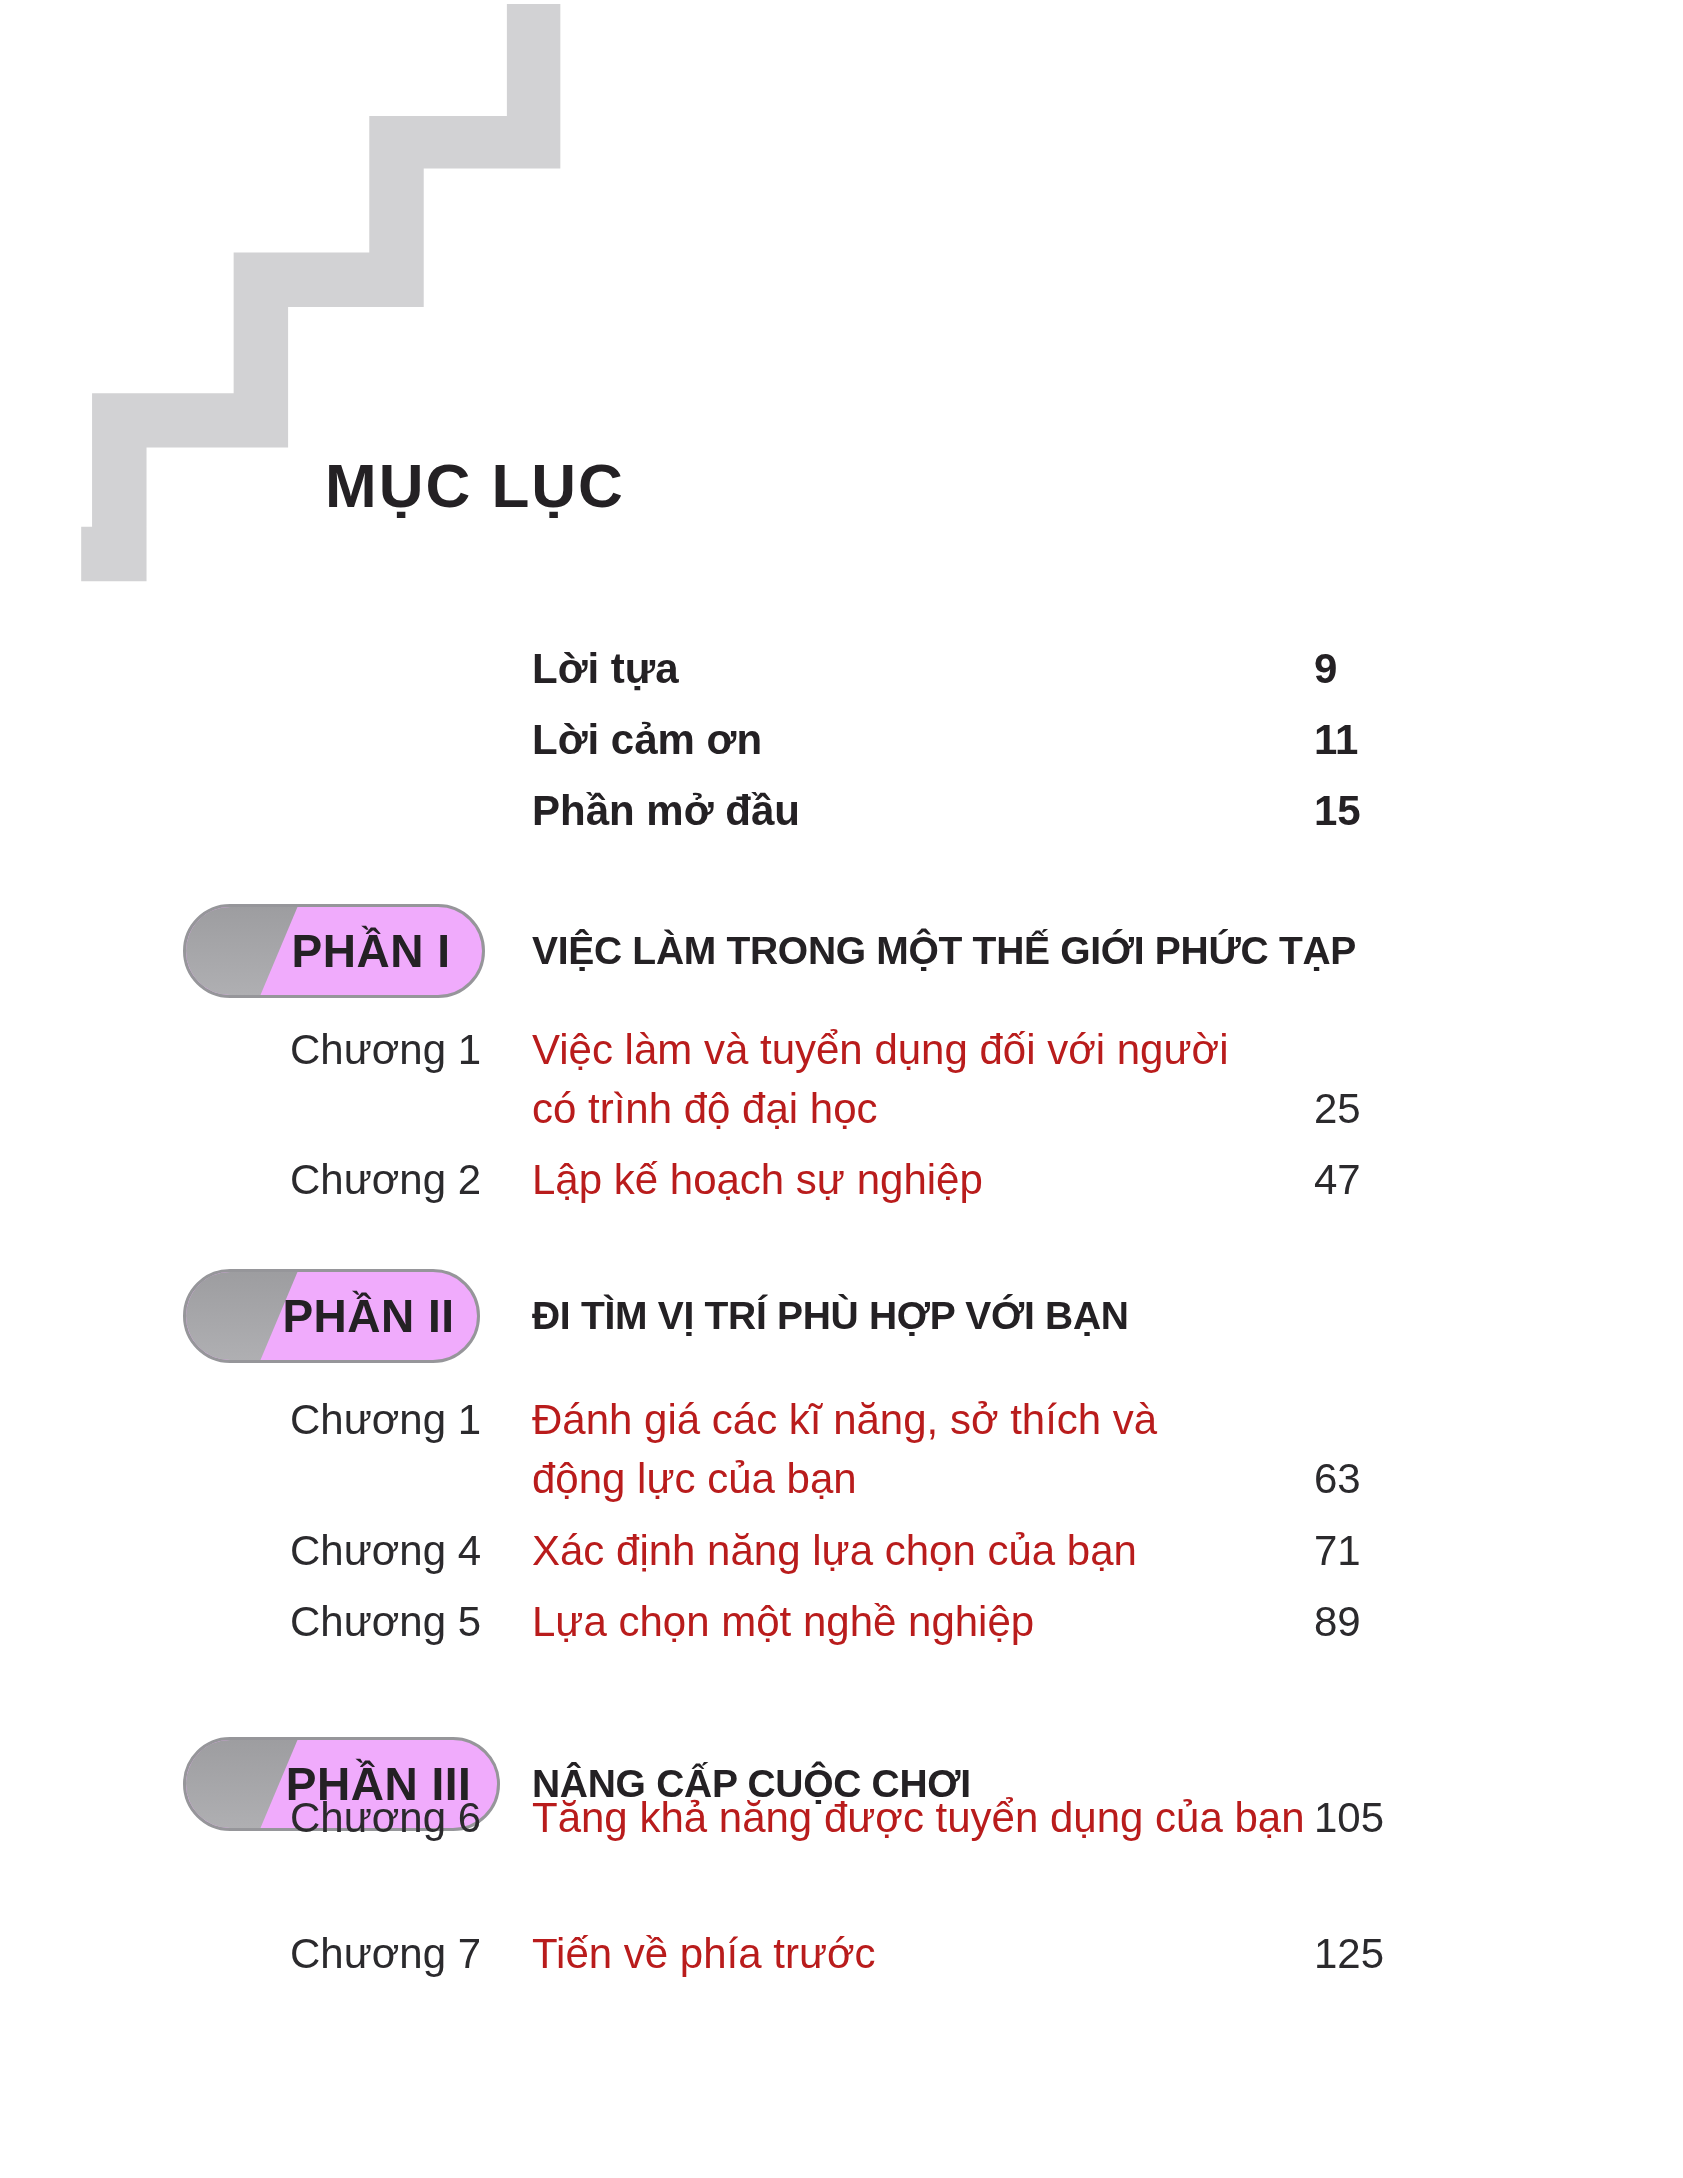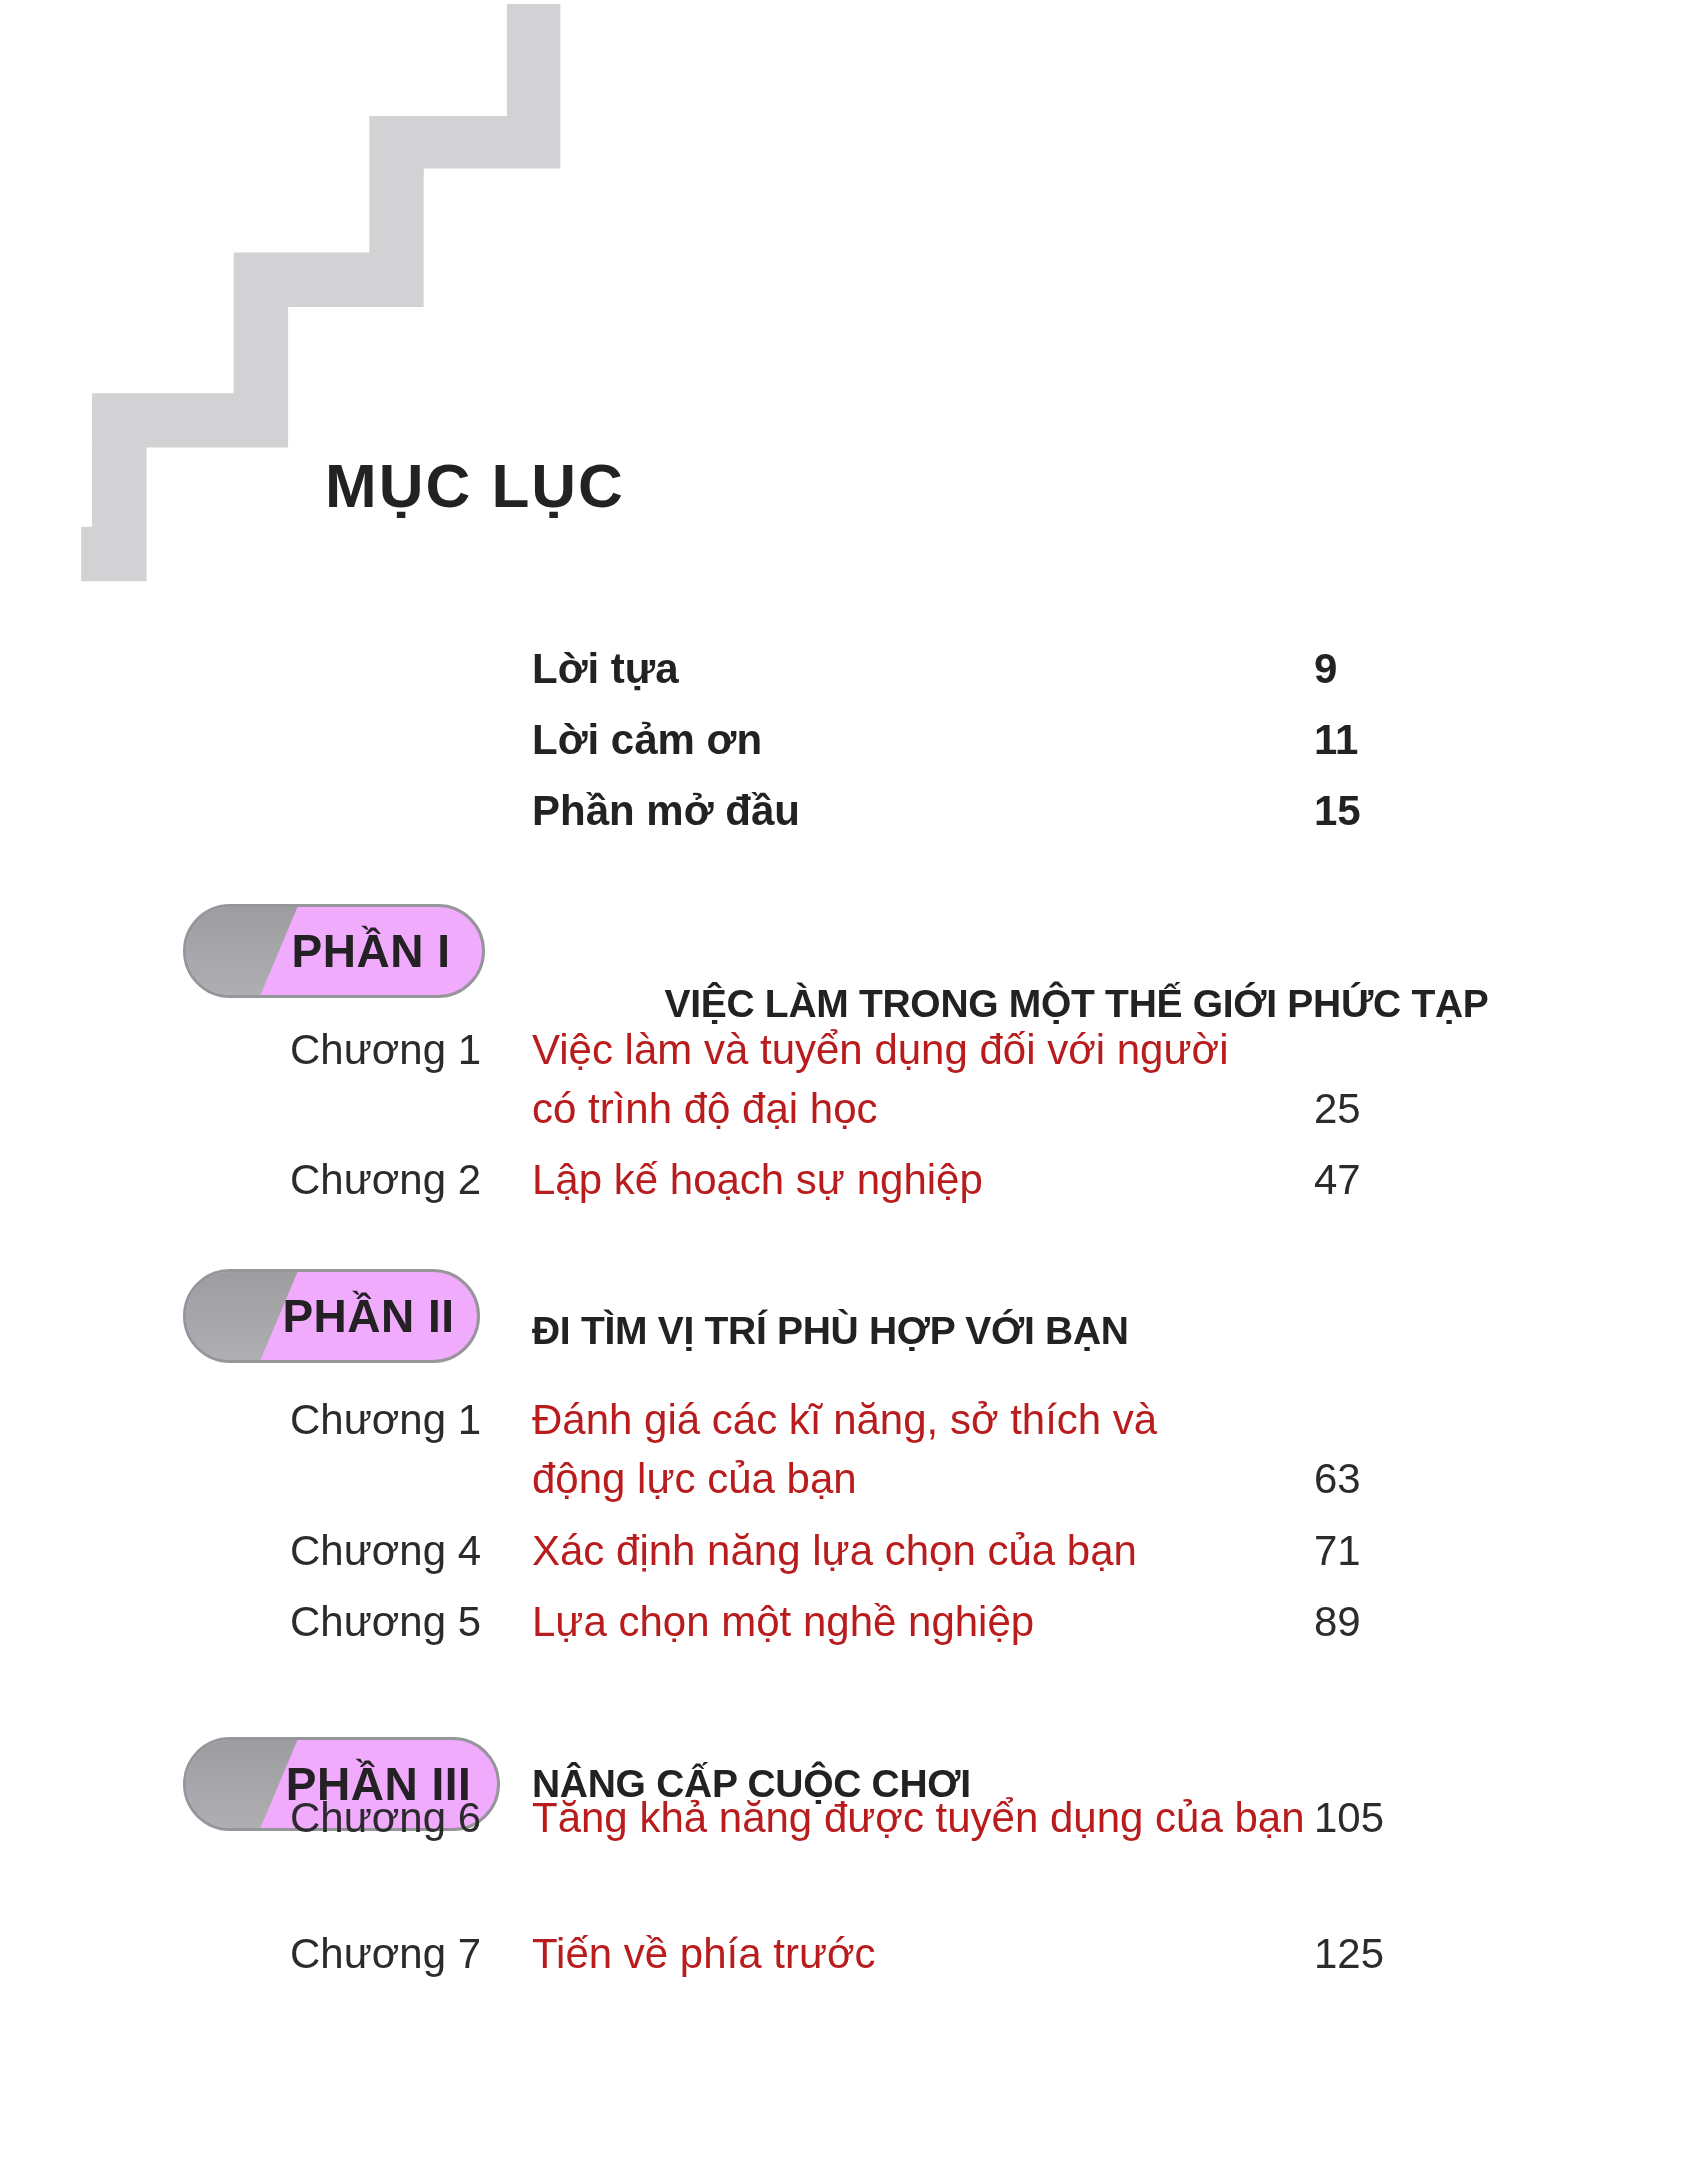--- a/index.html
+++ b/index.html
@@ -59,41 +59,41 @@
   </div>
   <div class="row bold-row" style="top:783px;">
     <span class="titl">Phần mở đầu</span>
     <span class="num">15</span>
   </div>
 
   <div class="pill" style="top:904px;width:302px;">
     <span class="wedge"></span>
     <span class="badge-label">PHẦN I</span>
   </div>
-  <div class="sec-head" style="top:976px;text-align:center;">VIỆC LÀM TRONG MỘT THẾ GIỚI PHỨC TẠP</div>
+  <div class="sec-head" style="top:923px;">VIỆC LÀM TRONG MỘT THẾ GIỚI PHỨC TẠP</div>
 
   <div class="row" style="top:1022px;">
     <span class="chap">Chương 1</span>
     <span class="titl">Việc làm và tuyển dụng đối với người</span>
   </div>
   <div class="row" style="top:1081px;">
     <span class="titl">có trình độ đại học</span>
     <span class="num">25</span>
   </div>
   <div class="row" style="top:1152px;">
     <span class="chap">Chương 2</span>
     <span class="titl">Lập kế hoạch sự nghiệp</span>
     <span class="num">47</span>
   </div>
 
   <div class="pill" style="top:1269px;width:297px;">
     <span class="wedge"></span>
     <span class="badge-label">PHẦN II</span>
   </div>
-  <div class="sec-head" style="top:1288px;margin-top:15px;">ĐI TÌM VỊ TRÍ PHÙ HỢP VỚI BẠN</div>
+  <div class="sec-head" style="top:1288px;">ĐI TÌM VỊ TRÍ PHÙ HỢP VỚI BẠN</div>
 
   <div class="row" style="top:1392px;">
     <span class="chap">Chương 1</span>
     <span class="titl">Đánh giá các kĩ năng, sở thích và</span>
   </div>
   <div class="row" style="top:1451px;">
     <span class="titl">động lực của bạn</span>
     <span class="num">63</span>
   </div>
   <div class="row" style="top:1523px;">

